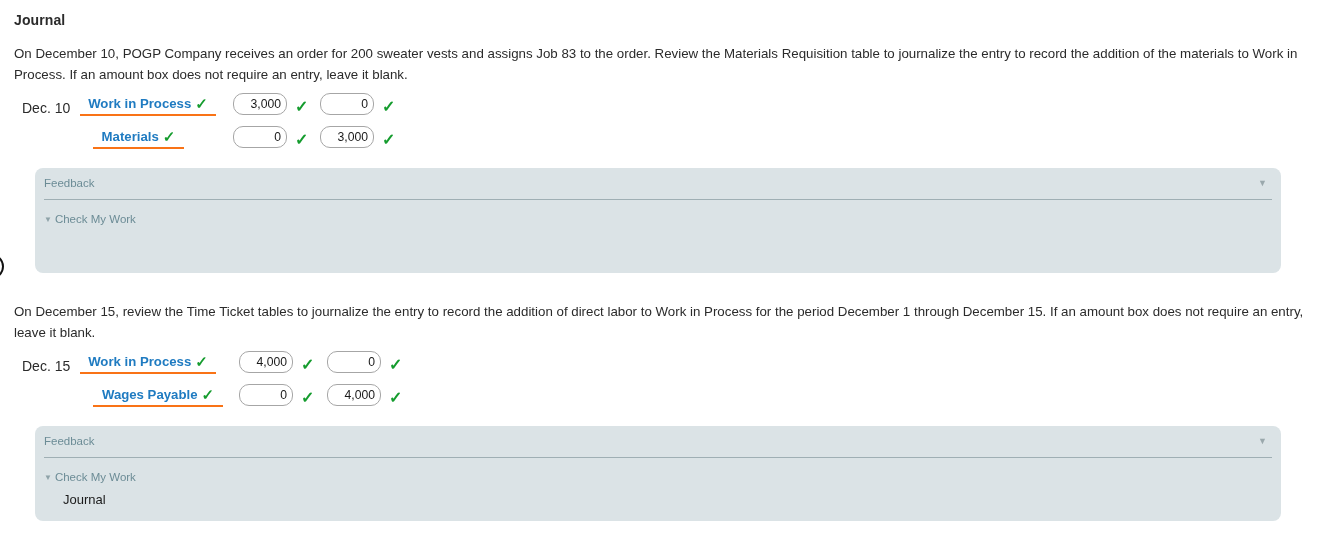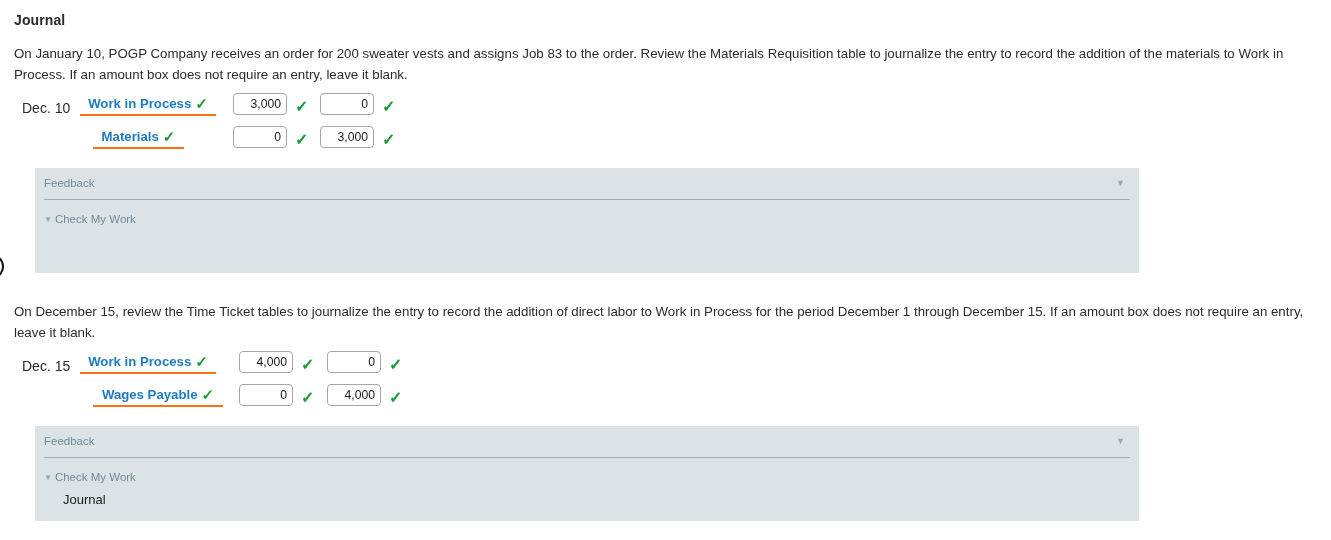--- a/index.html
+++ b/index.html
@@ -116,37 +116,37 @@
     top: 7px;
   }
 
   .amt {
     position: absolute;
     top: 1px;
     width: 54px;
     height: 22px;
     box-sizing: border-box;
     border: 1px solid #a6a6a6;
-    border-radius: 4px;
+    border-radius: 10px;
     background: #ffffff;
     font-family: "Liberation Sans", sans-serif;
     font-size: 12.2px;
     color: #1a1a1a;
     text-align: right;
     padding: 0 5px 0 2px;
     outline: none;
   }
 
   
   .feedback {
     position: absolute;
     left: 35px;
-    width: 1104px;
+    width: 1246px;
     background: #dbe3e6;
-    border-radius: 1px;
+    border-radius: 8px;
     box-sizing: border-box;
   }
   .fb-1 { top: 168px; height: 105px; }
   .fb-2 { top: 426px; height:  95px; }
 
   .fb-label {
     position: absolute;
     left: 9px;
     top: 9px;
     font-size: 11.5px;
@@ -196,21 +196,21 @@
 </style>
 </head>
 <body>
 
 <div class="page">
 
   <div class="edge-circle"></div>
 
   <div class="journal-title">Journal</div>
 
-  <div class="prompt prompt-1">On January 10, POGP Company receives an order for 200 sweater vests and assigns Job 83 to the order. Review the Materials Requisition table to journalize the entry to record the addition of the materials to Work in Process. If an amount box does not require an entry, leave it blank.</div>
+  <div class="prompt prompt-1">On December 10, POGP Company receives an order for 200 sweater vests and assigns Job 83 to the order. Review the Materials Requisition table to journalize the entry to record the addition of the materials to Work in Process. If an amount box does not require an entry, leave it blank.</div>
 
   <div class="entry entry-1">
 
     <div class="je-row">
       <span class="je-date">Dec. 10</span>
 
       <div class="je-account acct-wide">
         <span class="acct-name">Work in Process</span><span class="tick">✓</span>
       </div>
 

